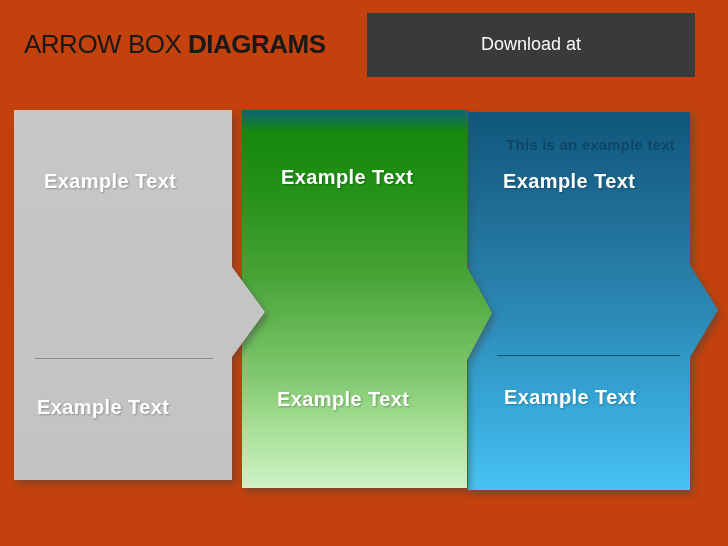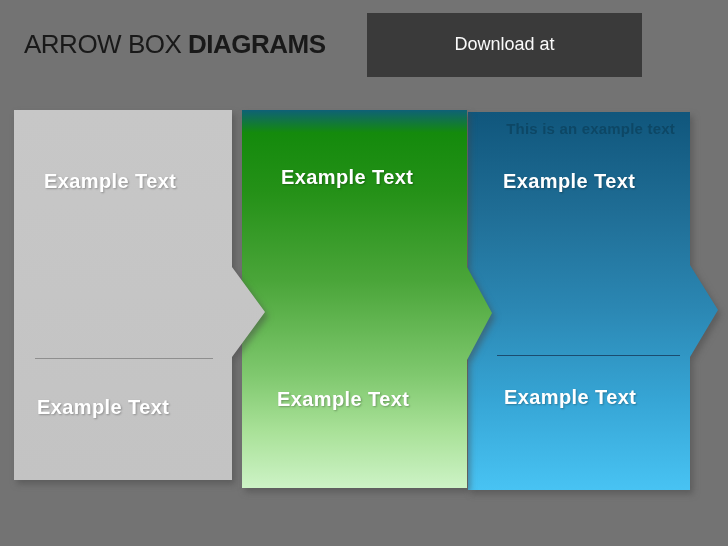--- a/index.html
+++ b/index.html
@@ -1,30 +1,30 @@
 <!DOCTYPE html>
 <html><head>
 <meta charset="utf-8">
 <style>
   * { margin:0; padding:0; box-sizing:border-box; }
   html,body { background:#ffffff; }
   .slide {
-    position:relative; width:728px; height:546px; background:#737373;
+    position:relative; width:728px; height:546px; background:#c2410c;
     overflow:hidden; font-family:"Liberation Sans", sans-serif;
   }
 
   
   .title {
     position:absolute; left:24px; top:29px;
     font-size:26px; letter-spacing:-0.5px; color:#191919; white-space:nowrap;
   }
   .title .bold { font-weight:700; }
 
   .download-banner {
-    position:absolute; left:367px; top:13px; width:275px; height:64px;
+    position:absolute; left:367px; top:13px; width:328px; height:64px;
     background:#3a3a3a; display:flex; flex-direction:column;
     align-items:center; justify-content:center; line-height:1.22;
   }
   .dl-label { color:#fafafa; font-size:18px; }
   .dl-link  { color:#2ba3de; font-size:25px; text-decoration:underline; cursor:pointer; }
 
   
   .wrap { position:absolute; filter:drop-shadow(3px 4px 3px rgba(70,70,70,0.5)); }
   .wrap-gray  { left:14px;  top:110px; z-index:3; }
   .wrap-green { left:242px; top:110px; z-index:2; }
@@ -53,21 +53,21 @@
   }
   
   .g-top { left:30px; top:60px; }
   .g-div { position:absolute; left:21px; top:248px; width:178px; height:1px; background:#8f8f8f; }
   .g-bot { left:23px; top:286px; }
   
   .n-top { left:39px; top:56px; }
   .n-bot { left:35px; top:278px; }
   
   .b-note {
-    position:absolute; right:43px; top:8px; font-size:15px; font-weight:700;
+    position:absolute; right:43px; top:24px; font-size:15px; font-weight:700;
     color:#0d4765; text-shadow:none; letter-spacing:0.2px; white-space:nowrap;
   }
   .b-top { left:35px; top:58px; }
   .b-div { position:absolute; left:29px; top:243px; width:183px; height:1px; background:#1b4c70; }
   .b-bot { left:36px; top:274px; }
 </style>
 </head>
 <body>
 
 <div class="slide">

